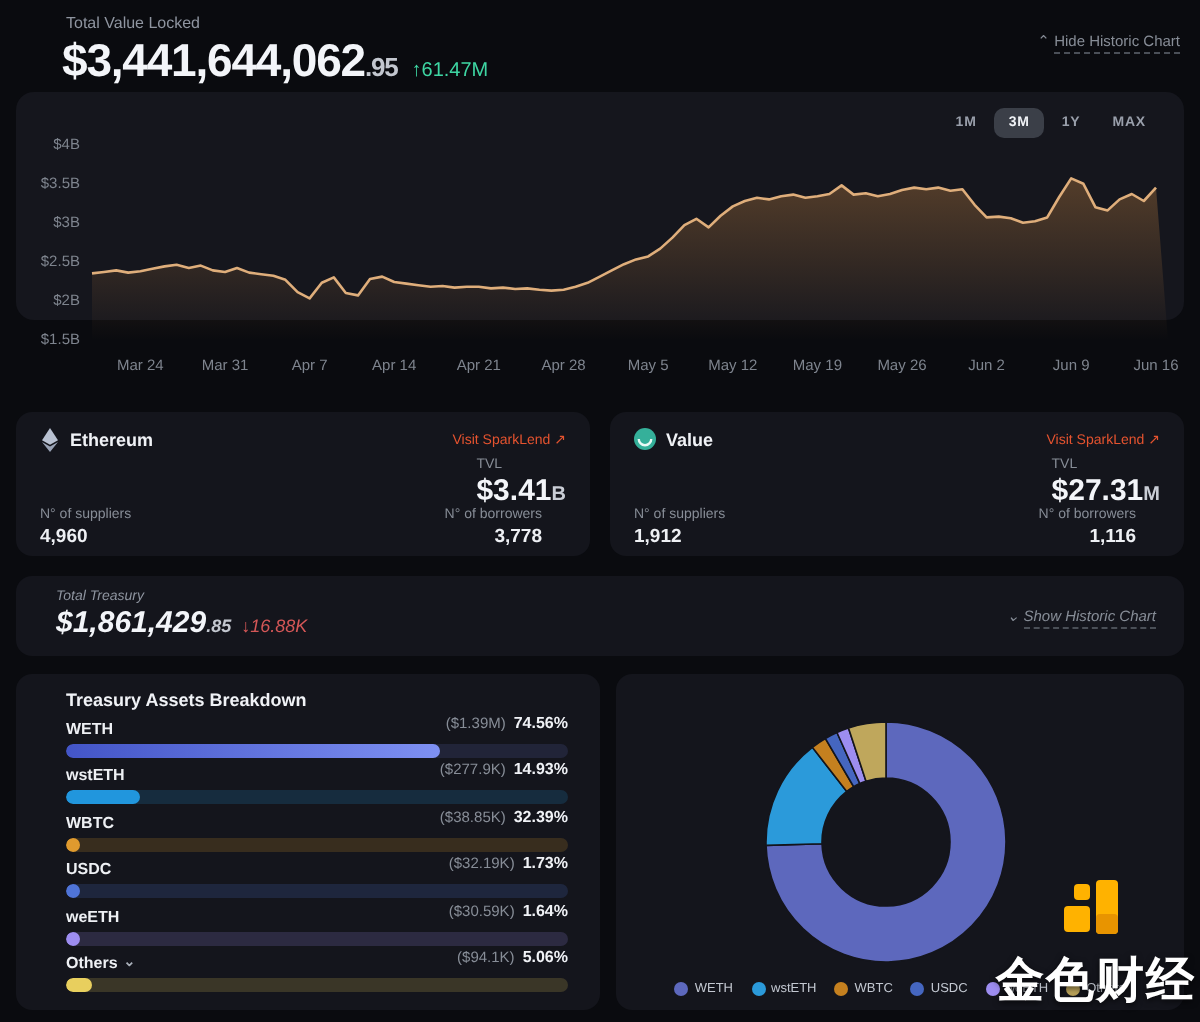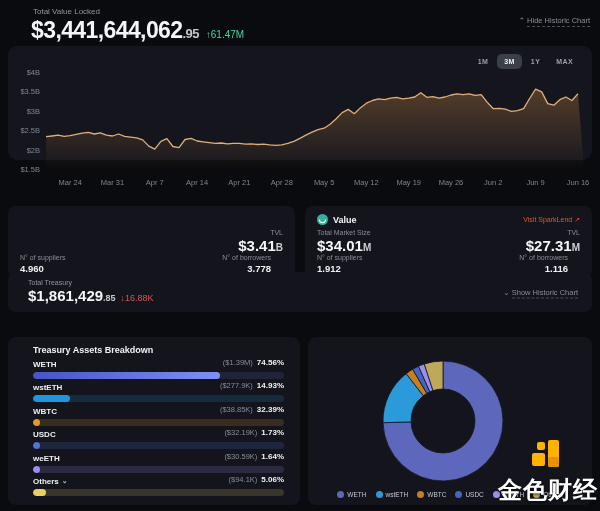--- a/index.html
+++ b/index.html
@@ -25,30 +25,30 @@
   .chart-svg { position: absolute; left: 0; top: 12px; }
 
   
   .market-card { position: absolute; top: 206px; width: 287px; height: 72px; background: #14151c; border-radius: 8px; }
   .m-head { position: absolute; top: 8px; left: 12px; right: 12px; display: flex; justify-content: space-between; align-items: center; }
   .m-chain { display: flex; gap: 5px; align-items: center; font-size: 9px; font-weight: bold; color: #f0f2f6; }
   .m-icon { display: inline-flex; }
   .m-link { font-size: 7px; color: #e5532f; cursor: pointer; }
   .m-col, .m-count { position: absolute; }
   .m-col.left { left: 12px; top: 23px; }
-  .m-col.right { right: 12px; top: 23px; text-align: right; }
+  .m-col.right { right: 12px; top: 23px; }
   .m-count.left { left: 12px; top: 48px; }
   .m-count.right { right: 24px; top: 48px; text-align: right; }
   .m-label { font-size: 7px; color: #878d97; }
   .m-value { font-size: 15px; font-weight: bold; color: #f3f5f9; margin-top: 1px; }
   .m-unit { font-size: 10px; color: #c9cdd5; }
   .m-cval { font-size: 9.5px; font-weight: bold; color: #eef0f4; margin-top: 2px; }
 
   
-  .treasury-card { position: absolute; left: 8px; top: 272px; width: 584px; height: 40px; background: #14151c; border-radius: 8px; }
+  .treasury-card { position: absolute; left: 8px; top: 288px; width: 584px; height: 40px; background: #14151c; border-radius: 8px; font-style: italic; }
   .t-label { position: absolute; left: 20px; top: 7px; font-size: 7px; color: #8f95a0; }
   .t-row { position: absolute; left: 20px; top: 15px; font-size: 15px; font-weight: bold; color: #f3f5f9; }
   .t-cents { font-size: 9px; color: #c3c7cf; }
   .t-change { font-size: 9px; font-weight: normal; margin-left: 5px; }
   #show-link { position: absolute; right: 14px; top: 50%; transform: translateY(-50%); }
 
   
   .bottom-left { position: absolute; left: 8px; top: 337px; width: 292px; height: 168px; background: #14151c; border-radius: 8px; }
   .bd-title { position: absolute; left: 25px; top: 8px; font-size: 9px; font-weight: bold; color: #f0f2f6; }
   .bd-rows { position: absolute; left: 25px; right: 16px; top: 21px; }
@@ -121,20 +121,32 @@
         <text x="400.7" y="127" text-anchor="middle" fill="#7e848e" font-size="7.5">May 19</text>
         <text x="443.0" y="127" text-anchor="middle" fill="#7e848e" font-size="7.5">May 26</text>
         <text x="485.3" y="127" text-anchor="middle" fill="#7e848e" font-size="7.5">Jun 2</text>
         <text x="527.6" y="127" text-anchor="middle" fill="#7e848e" font-size="7.5">Jun 9</text>
         <text x="570.0" y="127" text-anchor="middle" fill="#7e848e" font-size="7.5">Jun 16</text>
       </svg>
   </div>
 
   <div id="markets">
       <div class="market-card" style="left: 8px;">
+    <div class="m-head">
+      <span class="m-chain">
+            <span class="m-icon">
+              <svg width="10" height="12" viewBox="0 0 10 12">
+                <path d="M5 0L9 6.1 5 8.4 1 6.1Z" fill="#b9c1d2"></path>
+                <path d="M5 9.3L9 7 5 12 1 7Z" fill="#9aa3b6"></path>
+              </svg>
+            </span>
+            <span class="m-name">Ethereum</span>
+          </span>
+      <span class="m-link"><span class="m-link-label">Visit SparkLend</span> <span class="m-link-icon">↗</span></span>
+    </div>
     <div class="m-col right">
           <div class="m-label">TVL</div>
           <div class="m-value"><span class="m-val">$3.41</span><span class="m-unit">B</span></div>
         </div>
     <div class="m-count left">
           <div class="m-label">N° of suppliers</div>
           <div class="m-cval">4,960</div>
         </div>
     <div class="m-count right">
           <div class="m-label">N° of borrowers</div>
@@ -147,24 +159,20 @@
             <span class="m-icon">
               <svg width="11" height="11" viewBox="0 0 12 12">
                 <circle cx="6" cy="6" r="6" fill="#35b09a"></circle>
                 <path d="M2.6 6a3.4 3.4 0 0 0 6.8 0" fill="none" stroke="#eafaf5" stroke-width="1.3"></path>
               </svg>
             </span>
             <span class="m-name">Value</span>
           </span>
       <span class="m-link"><span class="m-link-label">Visit SparkLend</span> <span class="m-link-icon">↗</span></span>
     </div>
-    <div class="m-col left">
-          <div class="m-label">Total Market Size</div>
-          <div class="m-value"><span class="m-val">$34.01</span><span class="m-unit">M</span></div>
-        </div>
     <div class="m-col right">
           <div class="m-label">TVL</div>
           <div class="m-value"><span class="m-val">$27.31</span><span class="m-unit">M</span></div>
         </div>
     <div class="m-count left">
           <div class="m-label">N° of suppliers</div>
           <div class="m-cval">1,912</div>
         </div>
     <div class="m-count right">
           <div class="m-label">N° of borrowers</div>

